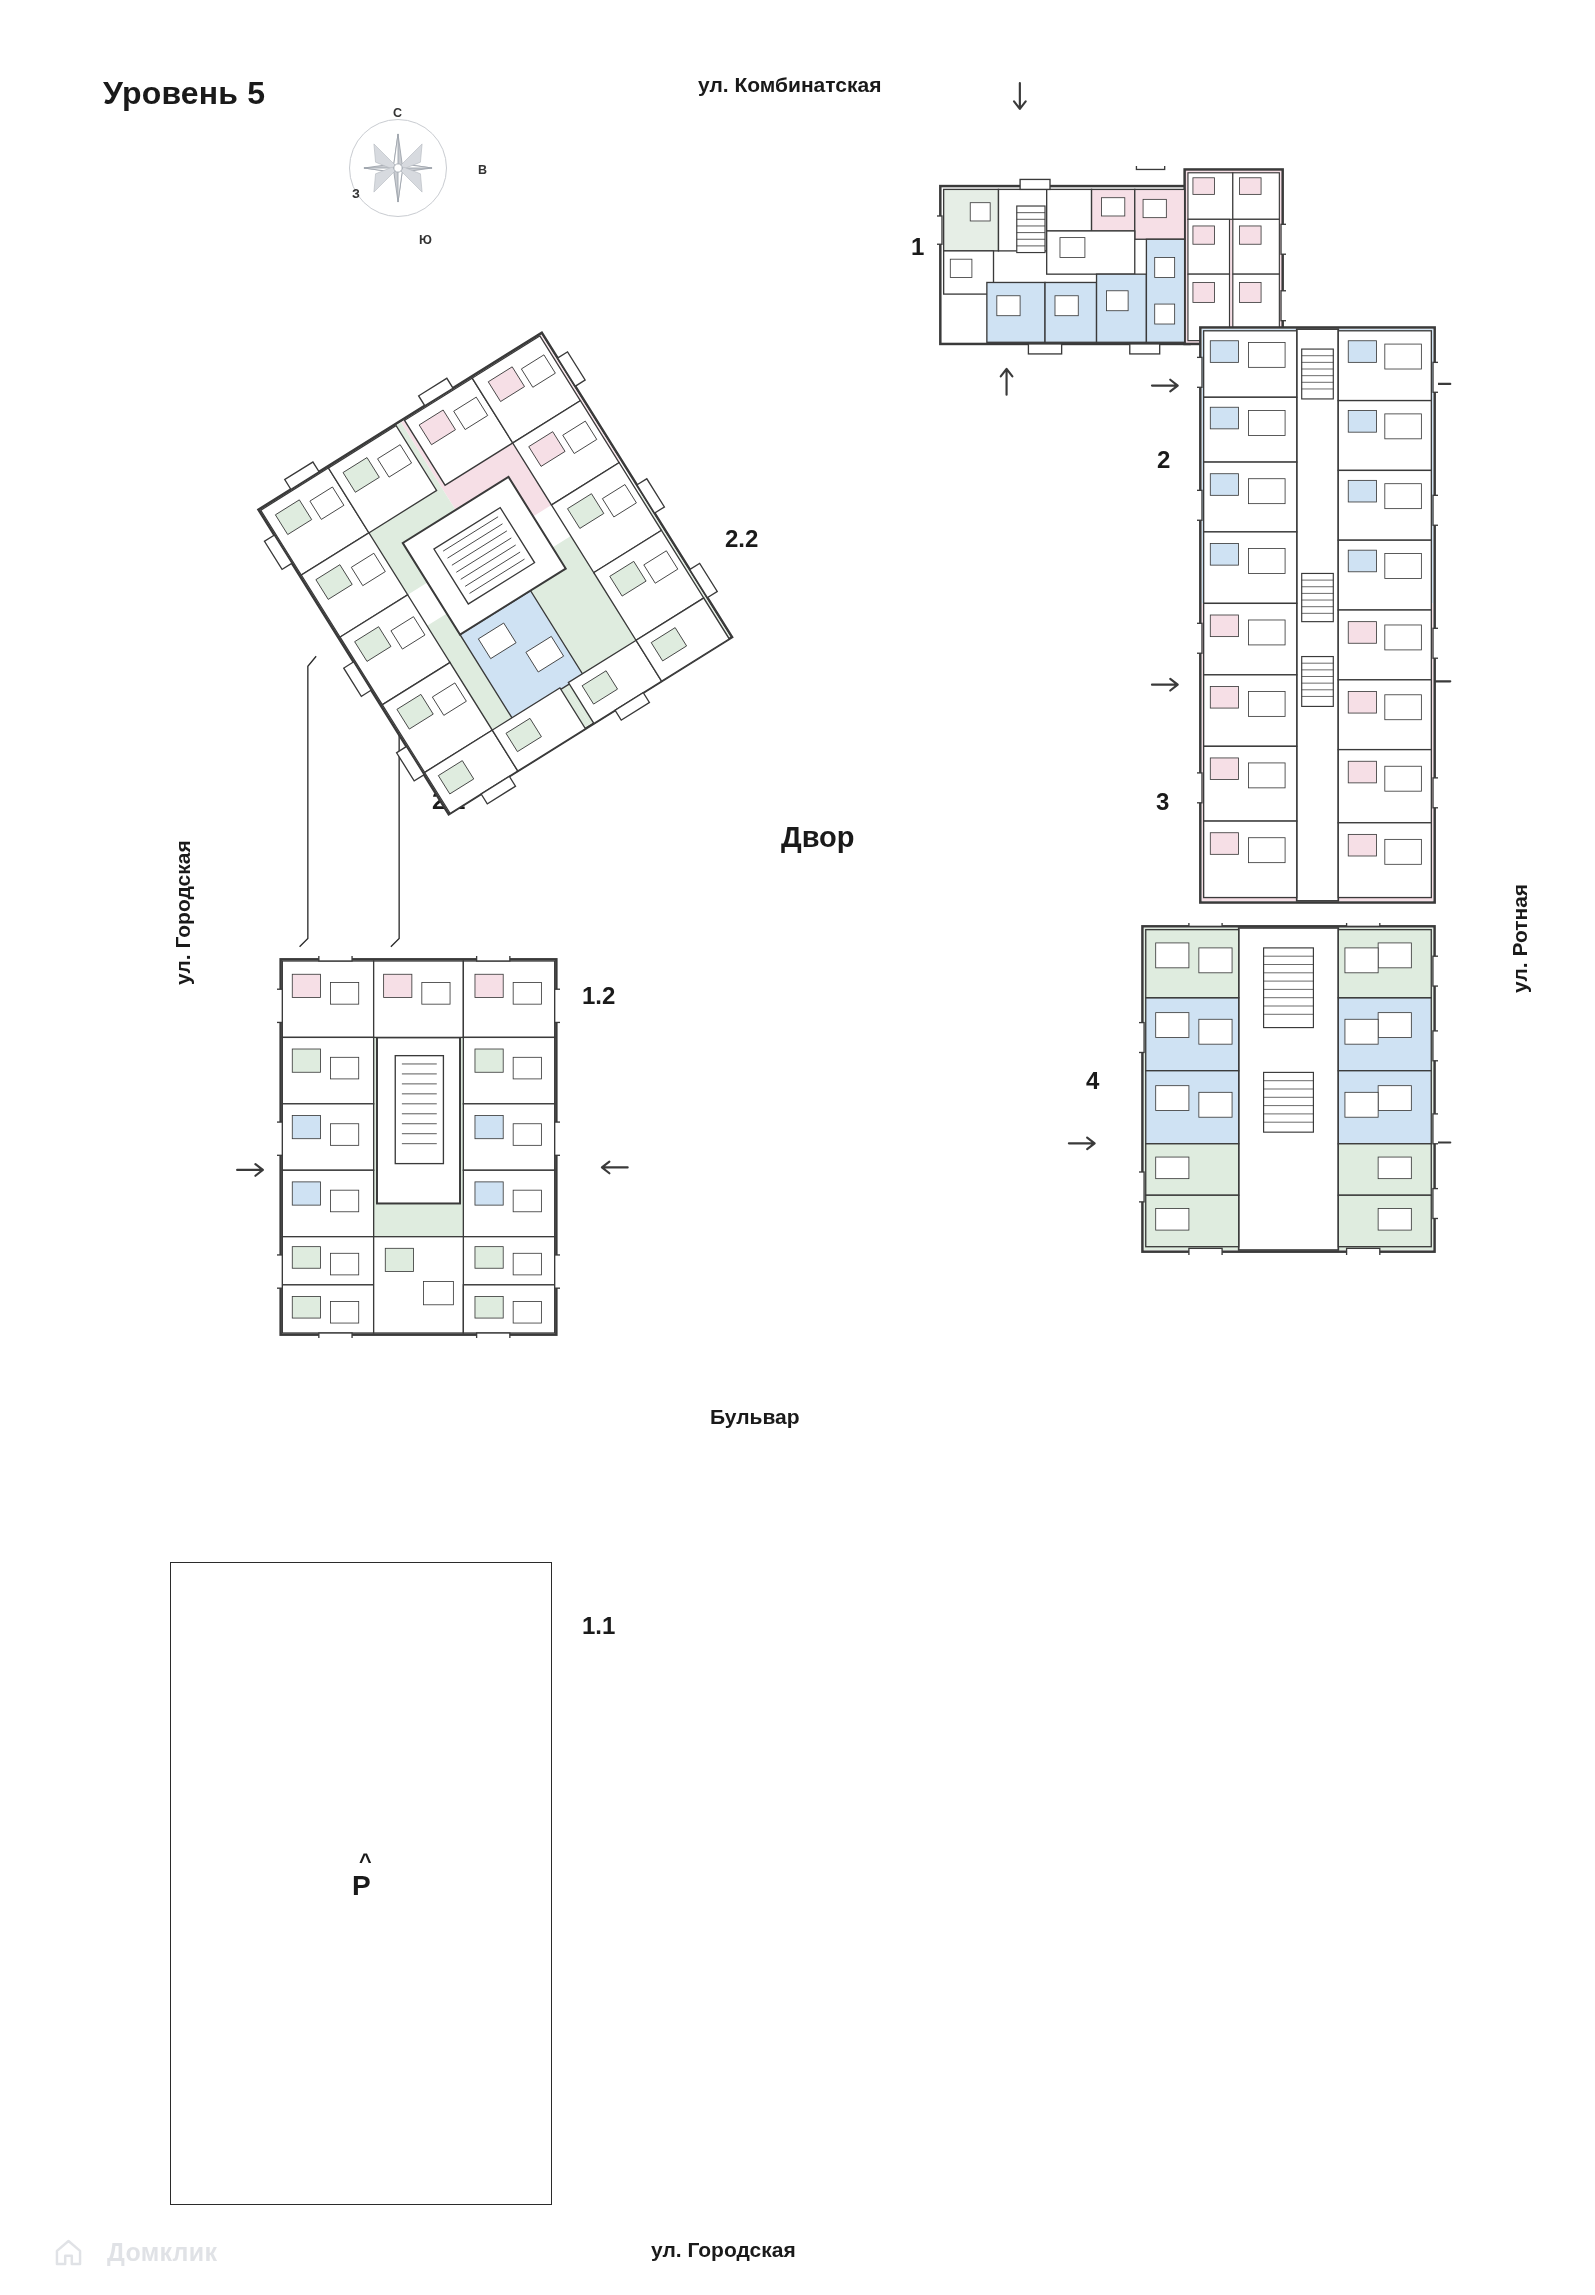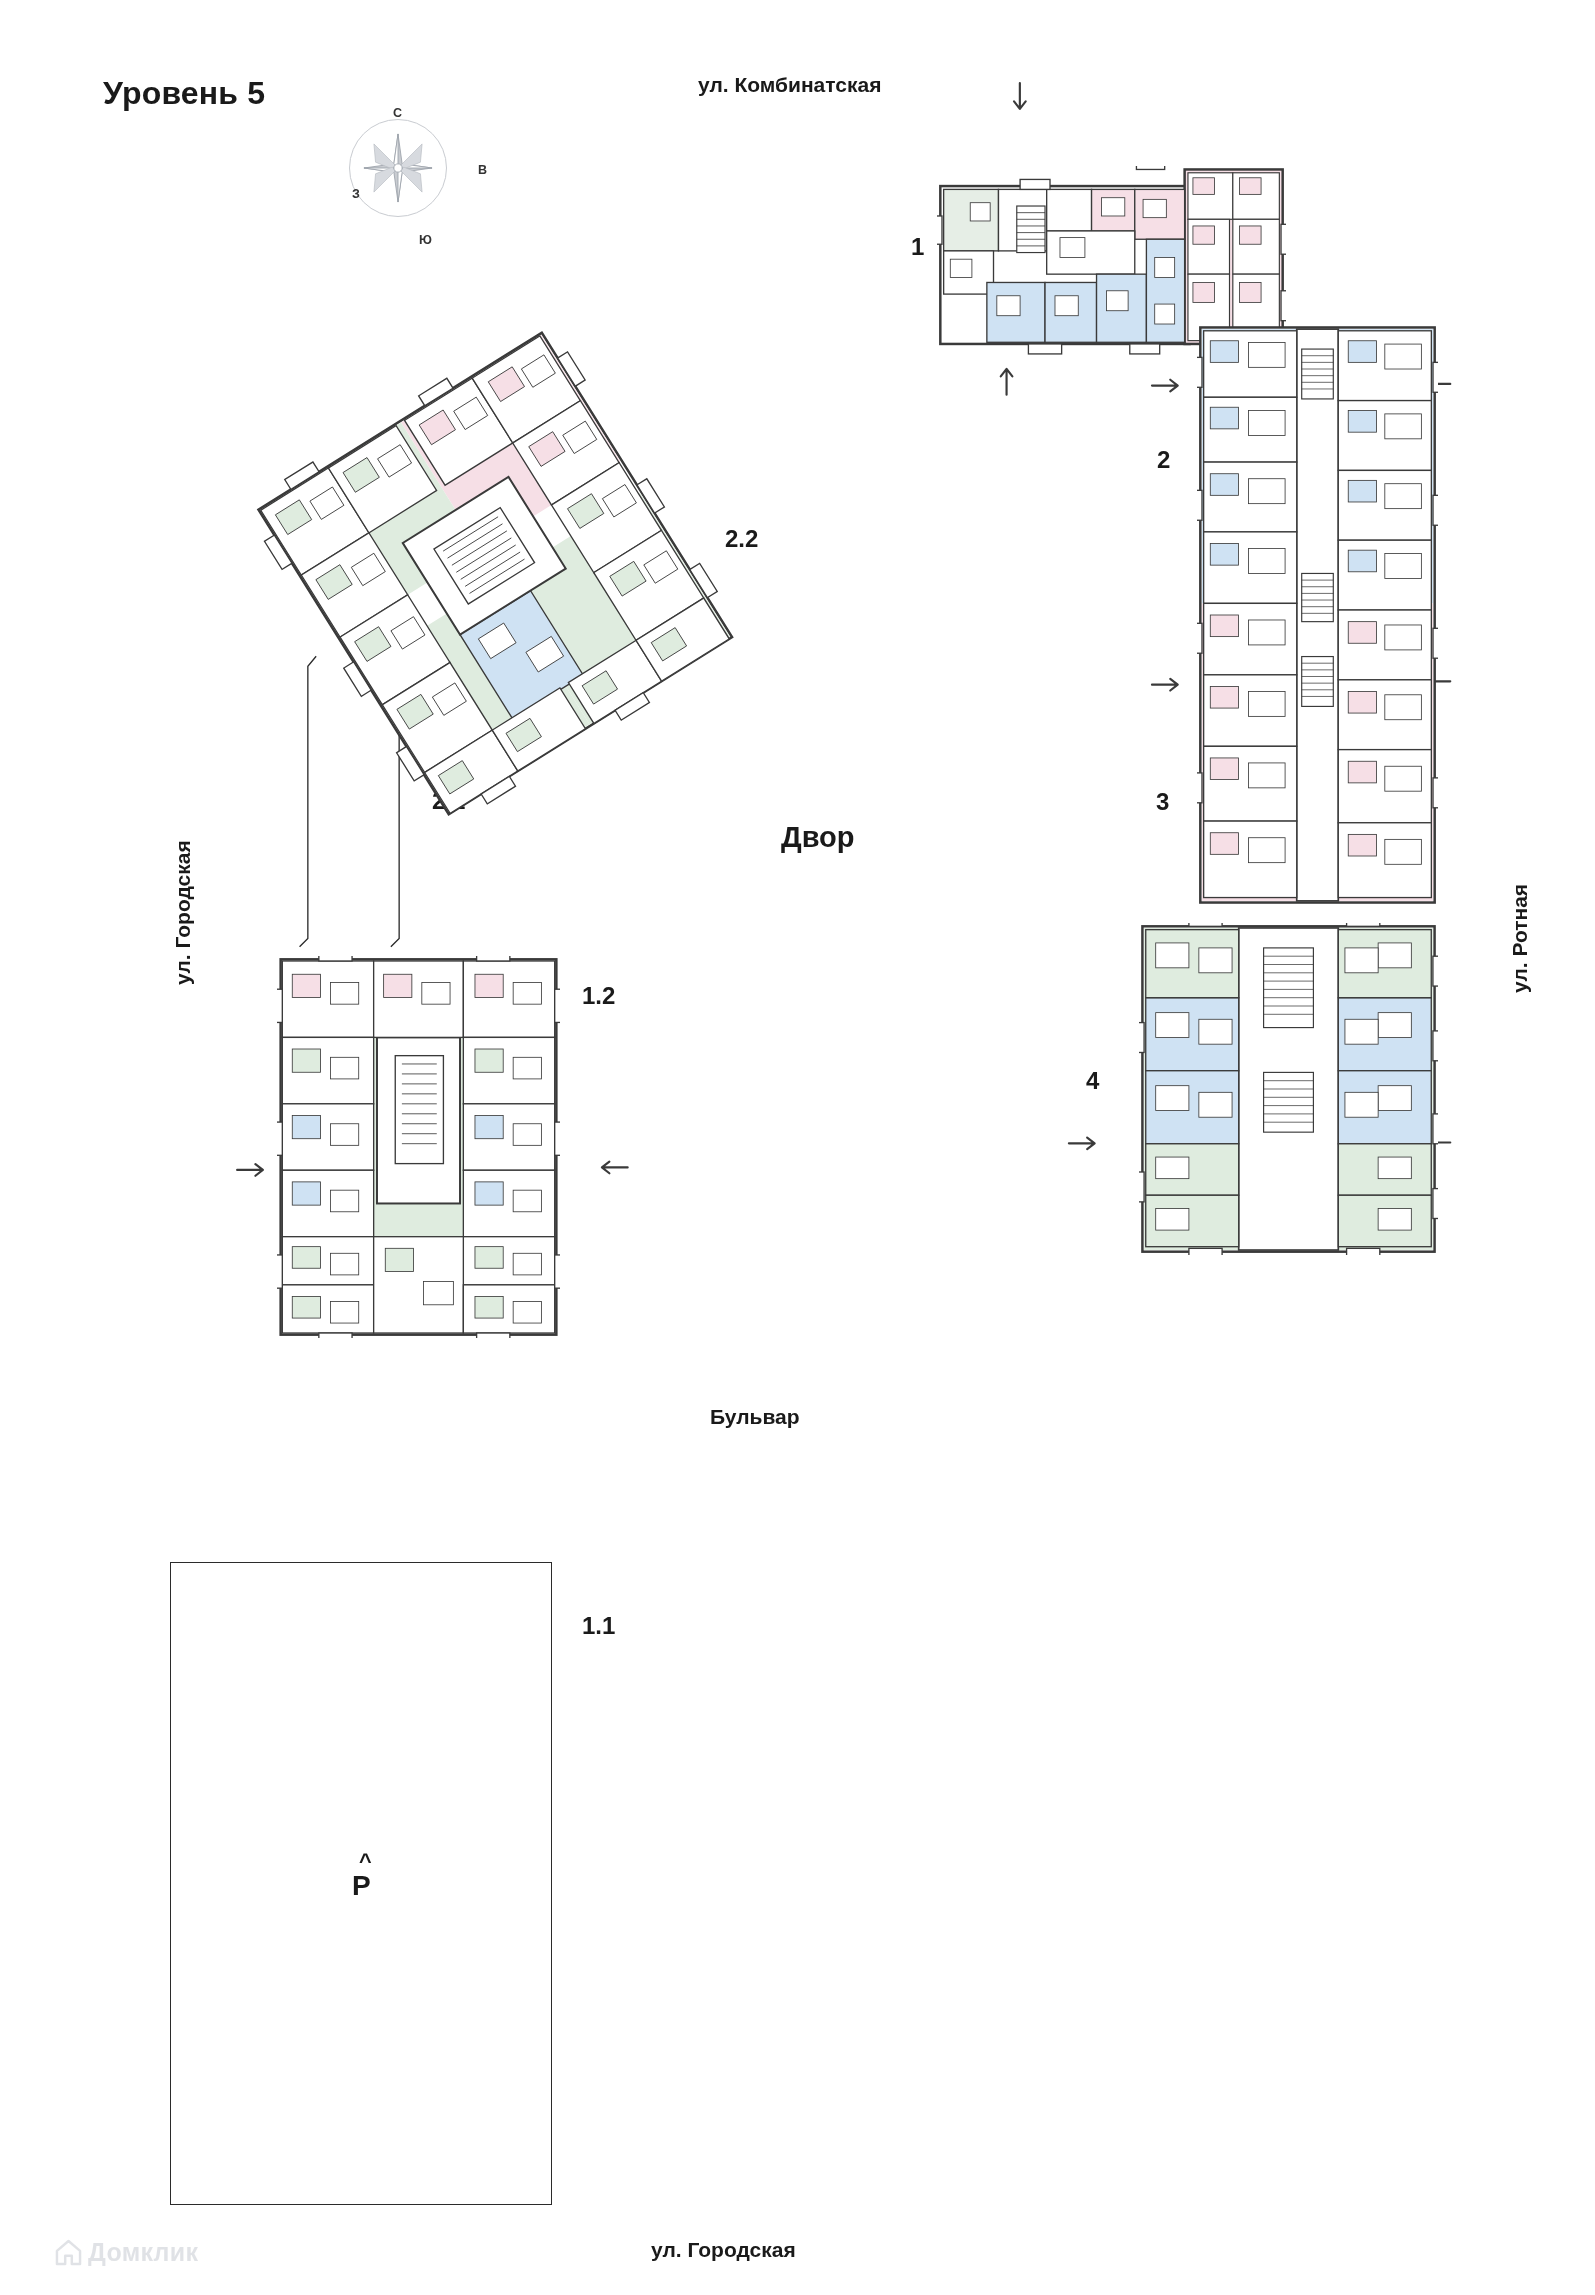--- a/index.html
+++ b/index.html
@@ -75,21 +75,21 @@
   .parking-box {
     border: 1.7px solid #2b2b2b;
     box-sizing: border-box;
     background: #ffffff;
   }
 
   
   .watermark {
     display: flex;
     align-items: center;
-    gap: 3px;
+    gap: 22px;
     opacity: 0.55;
   }
   .watermark .wm-text {
     font-size: 25px;
     font-weight: bold;
     color: #c8ccd2;
     letter-spacing: 0.3px;
   }
 
   svg { display: block; }

